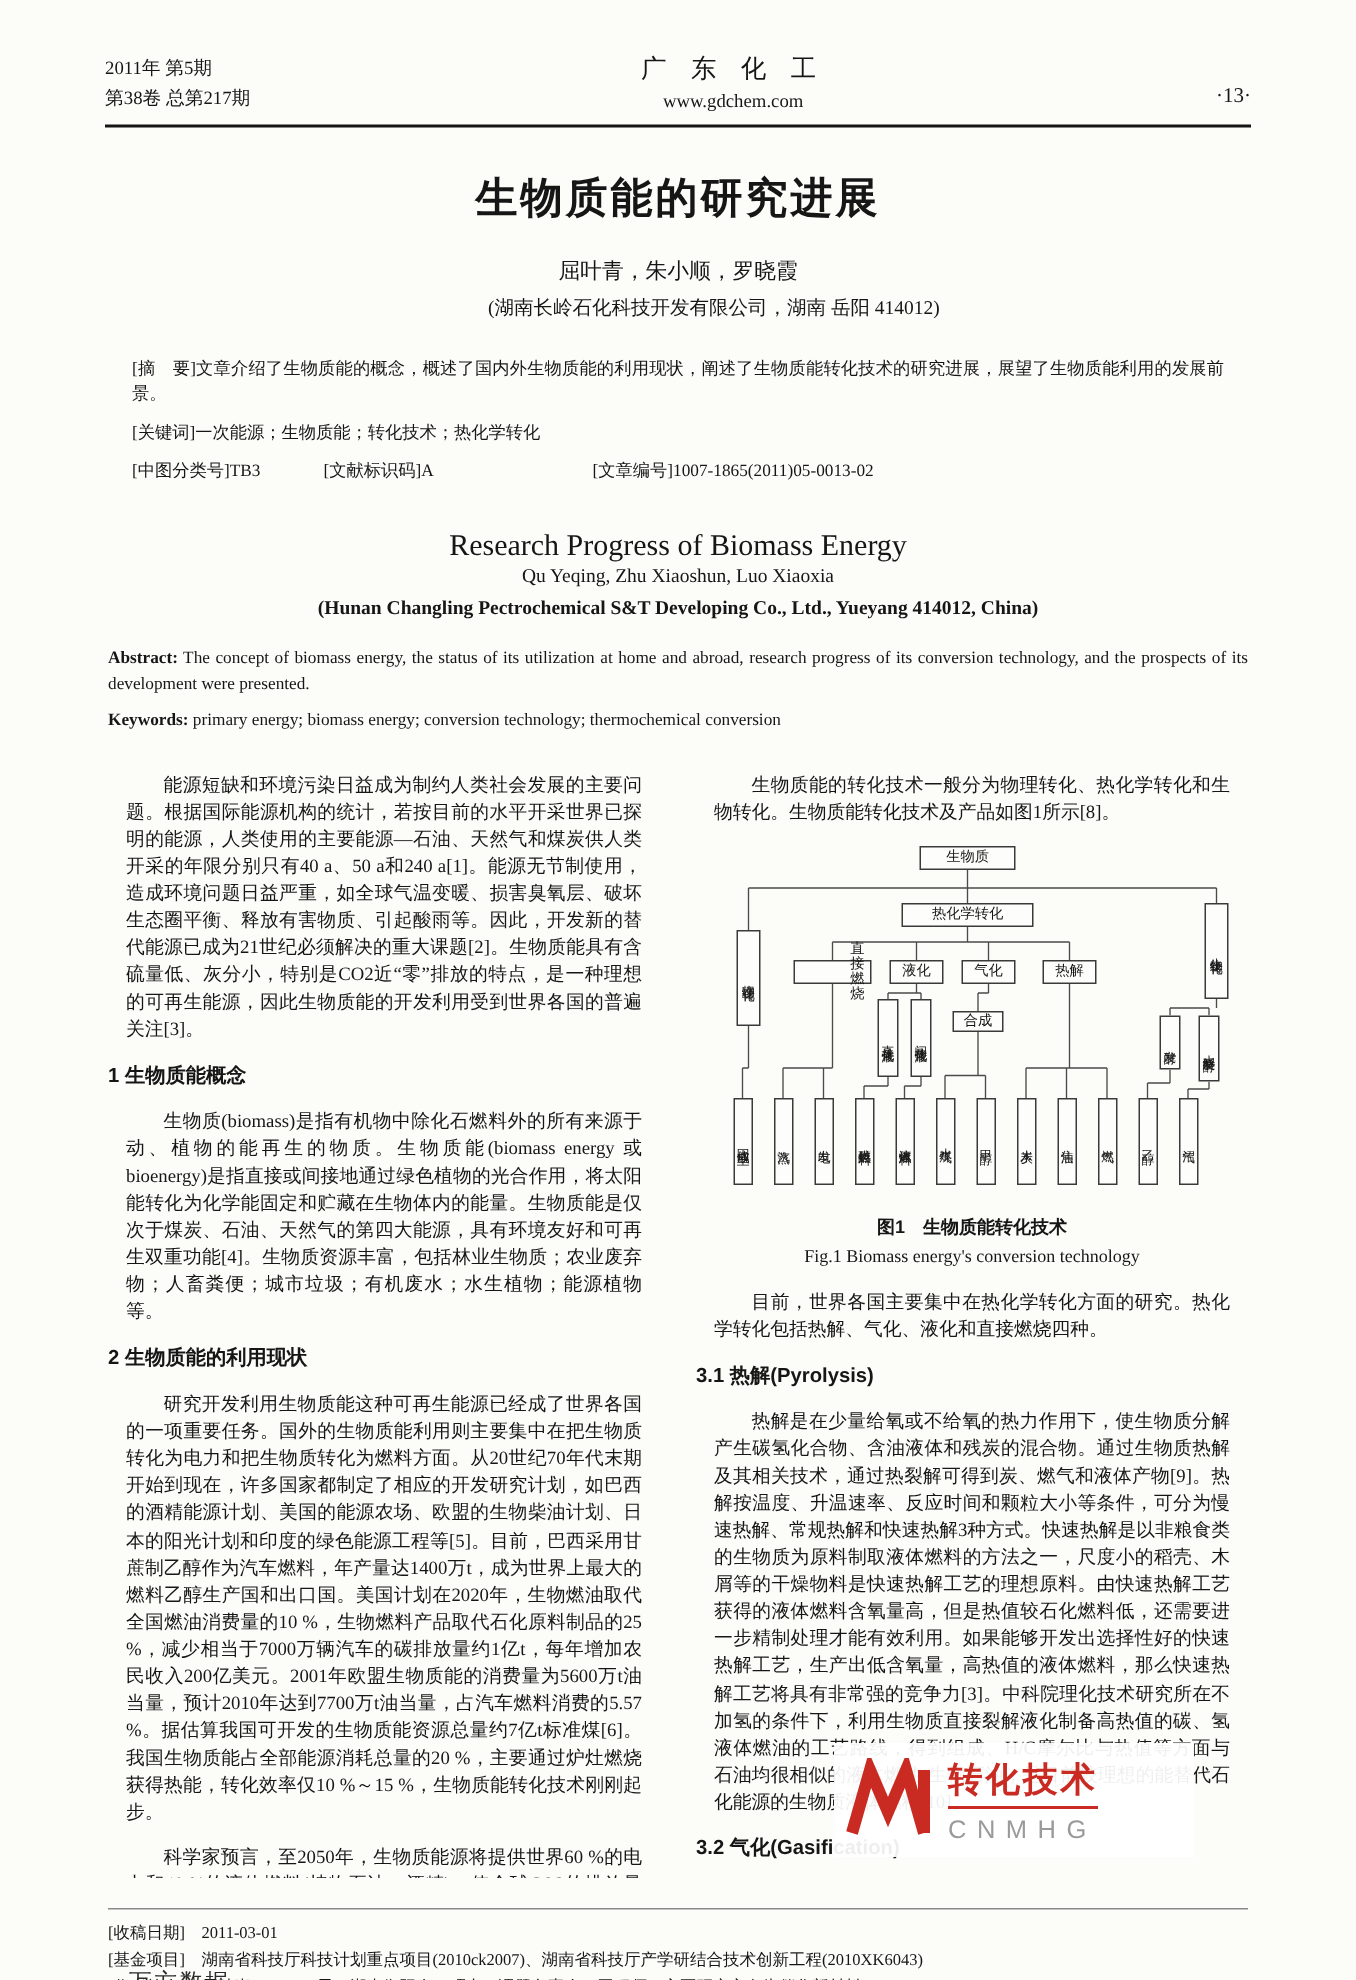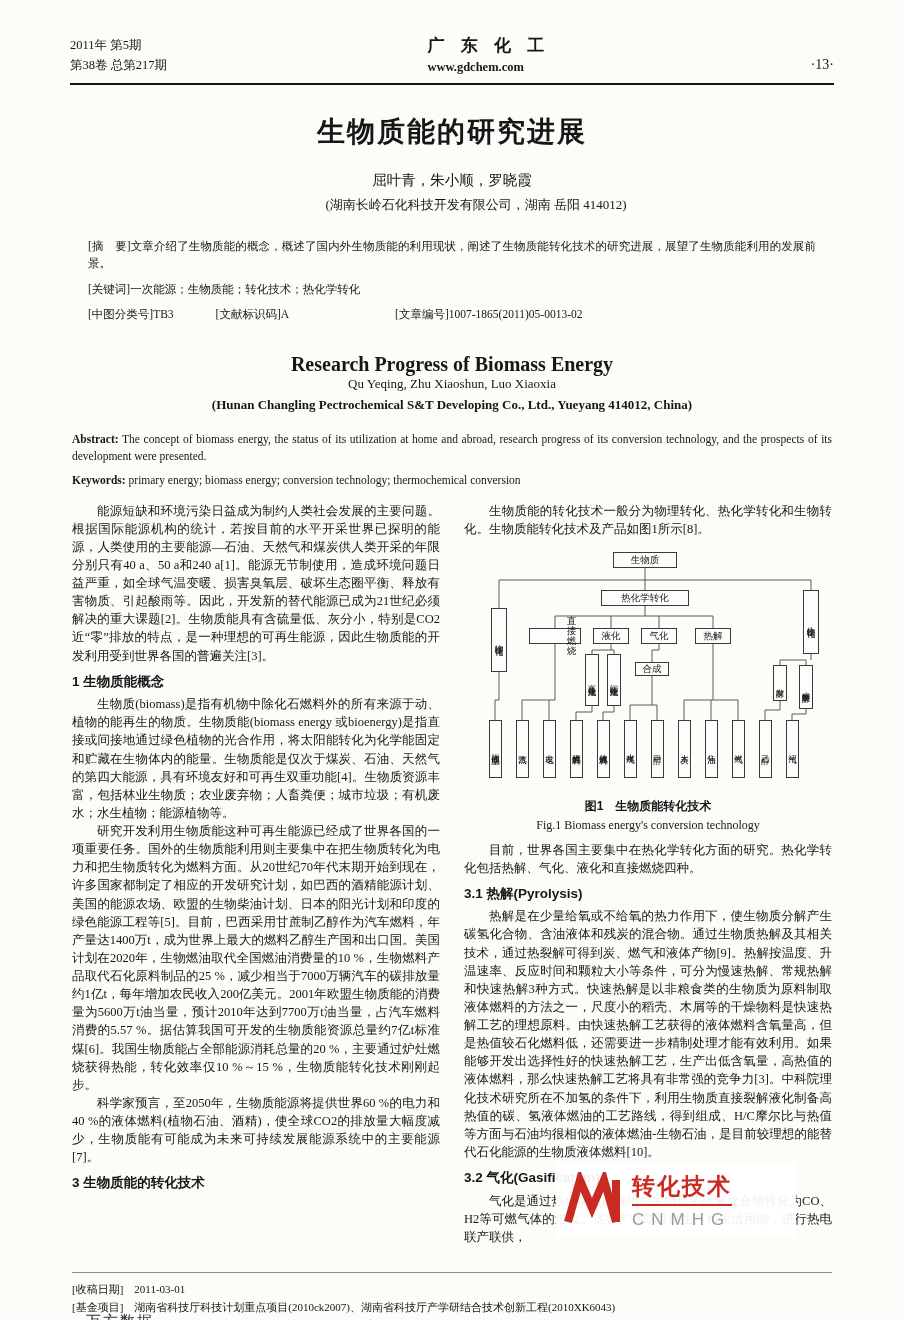--- a/index.html
+++ b/index.html
@@ -10,51 +10,51 @@
   }
   .page { position:relative; width:904px; height:1320px; }
 
   
   .header {
     margin:34px 70px 0; padding-bottom:8px;
     border-bottom:2px solid #151515;
     display:flex; justify-content:space-between; align-items:flex-end;
   }
   .hdr-left { font-size:12.5px; line-height:1.55; }
-  .hdr-center { text-align:left;font-weight:bold; }
+  .hdr-center { text-align:center; }
   .hdr-journal { font-size:17px; letter-spacing:6px; }
   .hdr-url { font-size:12.5px; margin-top:3px; }
   .hdr-right { font-size:14px; padding-bottom:2px; }
 
   
   .title { text-align:center; margin-top:28px; font-size:28px; font-weight:bold;
            font-family:"Liberation Sans", sans-serif; letter-spacing:2px; }
   .authors { text-align:center; margin-top:20px; font-size:14.5px; }
   .affil { text-align:center; margin-top:6px; font-size:13px;padding-left:48px; }
 
   
   .cn-meta { margin:24px 88px 0; font-size:11.5px; line-height:1.5; }
   .cn-meta p { text-align:justify; }
   .cn-meta .kw { margin-top:8px; }
   .meta-row { display:flex; margin-top:8px; }
   .meta-row span { margin-right:42px; }
   .meta-row .art-id { margin-left:64px; margin-right:0; }
 
   
-  .en-title { text-align:center; margin-top:30px; font-size:20px; font-weight:bold; }
+  .en-title { text-align:center; margin-top:30px; font-size:20px; font-weight:normal; }
   .en-authors { text-align:center; font-size:13px; }
   .en-affil { text-align:center; margin-top:5px; font-size:13px;font-weight:bold; }
   .en-abs { margin:18px 72px 0; font-size:11.5px; text-align:justify; line-height:1.5; }
   .en-kw  { margin:8px 72px 0; font-size:11.5px; }
   .b { font-weight:bold; }
 
   
   .columns { display:flex; gap:24px; margin:16px 72px 0; height:750px; overflow:hidden; }
   .col { width:368px; font-size:12.5px; line-height:1.45; }
-  .col p { text-indent:2em; text-align:justify; margin:0; }
+  .col p { text-indent:2em; text-align:justify; margin:12px; }
   .sec-h {
     font-family:"Liberation Sans", sans-serif; font-weight:bold;
     font-size:13.5px; margin:7px 0 4px;
   }
 
   
   .figure-wrap { margin:10px 0 6px; }
   .fig-canvas { position:relative; width:350px; height:236px; margin:12px auto; }
   .fig-lines { position:absolute; left:0; top:0; }
   .fnode {
@@ -150,20 +150,21 @@
   <div class="en-affil">(Hunan Changling Pectrochemical S&amp;T Developing Co., Ltd., Yueyang 414012, China)</div>
   <p class="en-abs"><span class="b">Abstract:</span><span> The concept of biomass energy, the status of its utilization at home and abroad, research progress of its conversion technology, and the prospects of its development were presented.</span></p>
   <p class="en-kw"><span class="b">Keywords:</span><span> primary energy;  biomass energy;  conversion technology;  thermochemical conversion</span></p>
 
   <div class="columns">
 
     <div class="col">
       <p>能源短缺和环境污染日益成为制约人类社会发展的主要问题。根据国际能源机构的统计，若按目前的水平开采世界已探明的能源，人类使用的主要能源—石油、天然气和煤炭供人类开采的年限分别只有40 a、50 a和240 a[1]。能源无节制使用，造成环境问题日益严重，如全球气温变暖、损害臭氧层、破坏生态圈平衡、释放有害物质、引起酸雨等。因此，开发新的替代能源已成为21世纪必须解决的重大课题[2]。生物质能具有含硫量低、灰分小，特别是CO2近“零”排放的特点，是一种理想的可再生能源，因此生物质能的开发利用受到世界各国的普遍关注[3]。</p>
       <div class="sec-h">1 生物质能概念</div>
       <p>生物质(biomass)是指有机物中除化石燃料外的所有来源于动、植物的能再生的物质。生物质能(biomass energy 或bioenergy)是指直接或间接地通过绿色植物的光合作用，将太阳能转化为化学能固定和贮藏在生物体内的能量。生物质能是仅次于煤炭、石油、天然气的第四大能源，具有环境友好和可再生双重功能[4]。生物质资源丰富，包括林业生物质；农业废弃物；人畜粪便；城市垃圾；有机废水；水生植物；能源植物等。</p>
+      <div class="sec-h">2 生物质能的利用现状</div>
       <p>研究开发利用生物质能这种可再生能源已经成了世界各国的一项重要任务。国外的生物质能利用则主要集中在把生物质转化为电力和把生物质转化为燃料方面。从20世纪70年代末期开始到现在，许多国家都制定了相应的开发研究计划，如巴西的酒精能源计划、美国的能源农场、欧盟的生物柴油计划、日本的阳光计划和印度的绿色能源工程等[5]。目前，巴西采用甘蔗制乙醇作为汽车燃料，年产量达1400万t，成为世界上最大的燃料乙醇生产国和出口国。美国计划在2020年，生物燃油取代全国燃油消费量的10 %，生物燃料产品取代石化原料制品的25 %，减少相当于7000万辆汽车的碳排放量约1亿t，每年增加农民收入200亿美元。2001年欧盟生物质能的消费量为5600万t油当量，预计2010年达到7700万t油当量，占汽车燃料消费的5.57 %。据估算我国可开发的生物质能资源总量约7亿t标准煤[6]。我国生物质能占全部能源消耗总量的20 %，主要通过炉灶燃烧获得热能，转化效率仅10 %～15 %，生物质能转化技术刚刚起步。</p>
       <p>科学家预言，至2050年，生物质能源将提供世界60 %的电力和40 %的液体燃料(植物石油、酒精)，使全球CO2的排放量大幅度减少，生物质能有可能成为未来可持续发展能源系统中的主要能源[7]。</p>
       <div class="sec-h">3 生物质能的转化技术</div>
     </div>
 
     <div class="col">
       <p>生物质能的转化技术一般分为物理转化、热化学转化和生物转化。生物质能转化技术及产品如图1所示[8]。</p>
 
       <div class="figure-wrap">
         <div class="fig-canvas">

